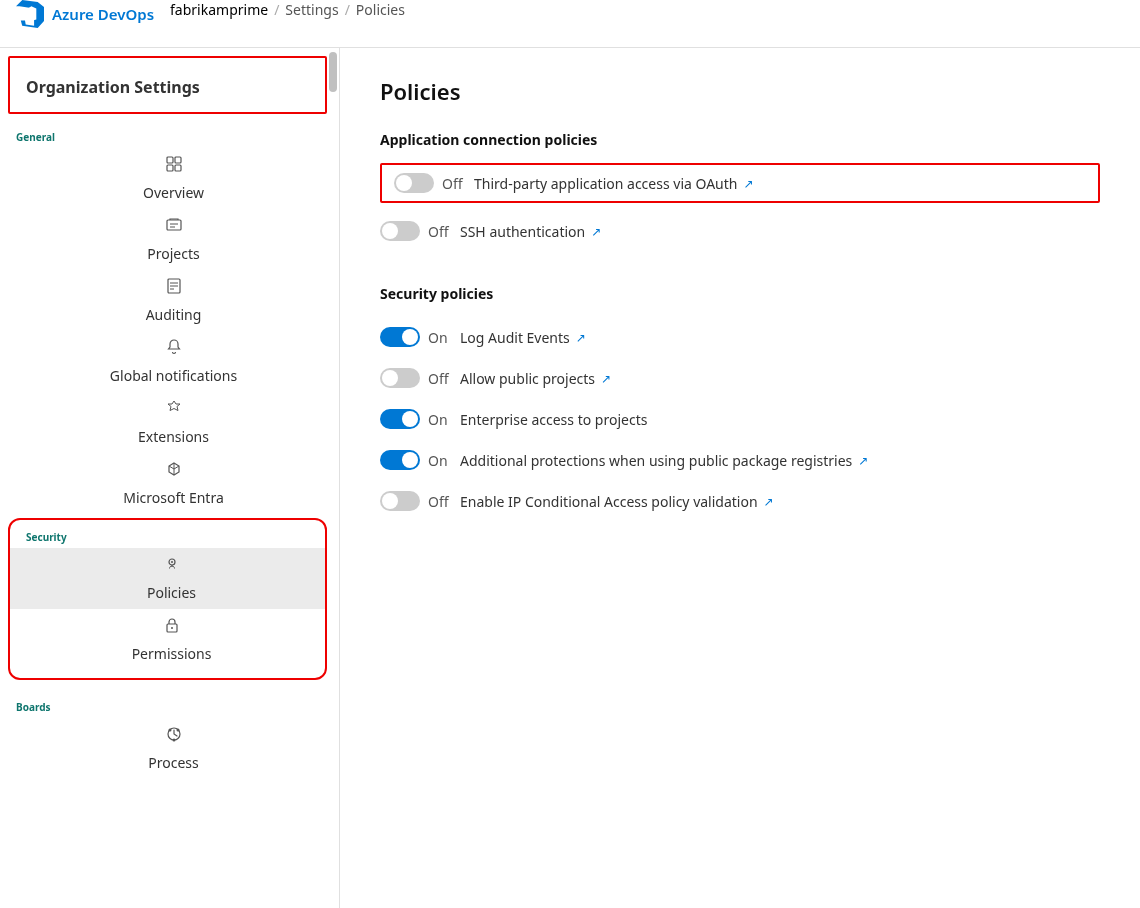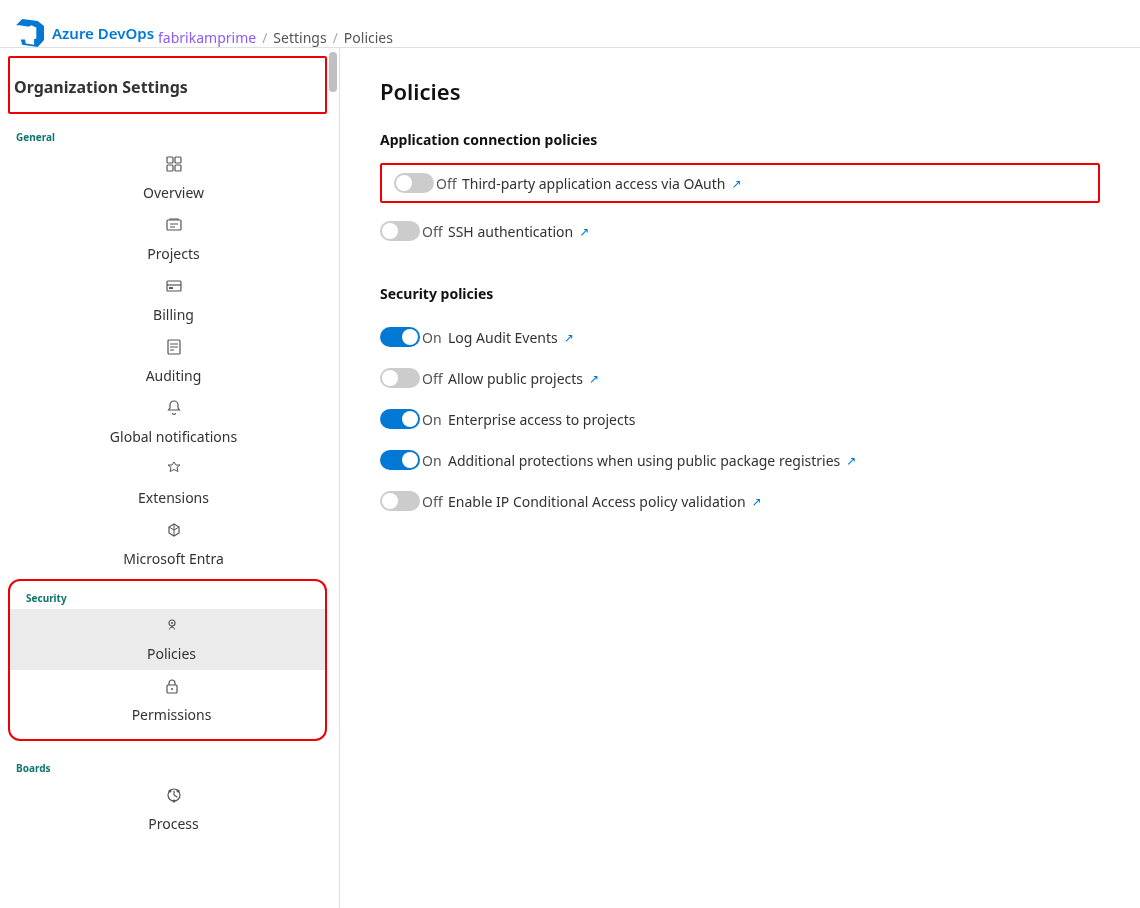--- a/index.html
+++ b/index.html
@@ -1,21 +1,21 @@
 <!DOCTYPE html>
 <html><head>
   <meta charset="utf-8">
   <style>
     * { box-sizing: border-box; margin: 0; padding: 0; }
     body { font-family: 'Segoe UI', system-ui, sans-serif; font-size: 14px; color: #333; background: #fff; display: flex; flex-direction: column; height: 908px; overflow: hidden; }
 
     
     .topbar {
-      display: flex; align-items: flex-end; height: 48px; background: #fff;
-      border-bottom: 1px solid #e0e0e0; padding: 0 16px; gap: 4px; flex-shrink: 0;
+      display: flex; align-items: flex-start; height: 48px; background: #fff;
+      border-bottom: 1px solid #e0e0e0; padding: 0 16px; gap: 16px; flex-shrink: 0;
     }
     .topbar-logo { display: flex; align-items: center; gap: 8px; }
     .topbar-logo svg { width: 28px; height: 28px; }
     .topbar-appname { color: #0078d4; font-weight: 600; font-size: 15px; }
     .topbar-breadcrumb { display: flex; align-items: center; gap: 6px; color: #555; font-size: 14px; }
     .topbar-breadcrumb .sep { color: #aaa; }
     .topbar-breadcrumb .current { color: #555; }
 
     
     .layout { display: flex; flex: 1; overflow: hidden; }
@@ -23,21 +23,21 @@
     
     .sidebar {
       width: 340px; min-width: 340px; border-right: 1px solid #e0e0e0;
       overflow-y: auto; background: #fff; position: relative;
     }
     .sidebar-scroll-indicator {
       position: absolute; top: 0; right: 0; width: 8px; background: #c0c0c0;
       height: 40px; border-radius: 4px; margin: 4px 2px;
     }
     .org-settings-header {
-      font-weight: 700; font-size: 16px; padding: 18px 16px 14px 4px;
+      font-weight: 700; font-size: 16px; padding: 18px 16px 14px 16px;
       border: 2px solid #e00; margin: 8px 12px 4px 8px; border-radius: 2px;
     }
     .sidebar-section-label {
       font-weight: 700; font-size: 10px; color: #0f766e;
       padding: 12px 16px 4px 16px; letter-spacing: 0;
     }
     .sidebar-item {
       display: flex; align-items: center; gap: 10px;
       padding: 7px 16px 7px 24px; cursor: pointer; color: #333; font-size: 14px;
       border-radius: 0;
@@ -52,21 +52,21 @@
     .sidebar-icon svg { width: 16px; height: 16px; }
 
     
     .main-content { flex: 1; overflow-y: auto; padding: 28px 40px; }
 
     .page-title { font-size: 22px; font-weight: 600; margin-bottom: 24px; color: #111; }
 
     .section-label { font-weight: 700; font-size: 14px; margin-bottom: 14px; color: #111; }
 
     .policy-row {
-      display: flex; align-items: center; gap: 2px;
+      display: flex; align-items: center; gap: 8px;
       padding: 10px 0; border-bottom: 1px solid transparent;
     }
     .policy-row.highlighted {
       border: 2px solid #e00; border-radius: 2px; padding: 8px 12px; margin-bottom: 8px;
     }
     .policy-group { margin-bottom: 20px; }
 
     
     .toggle {
       position: relative; width: 40px; height: 20px; flex-shrink: 0;
@@ -99,21 +99,21 @@
 <div class="topbar">
   <div class="topbar-logo">
 
     <svg viewBox="0 0 28 28" xmlns="http://www.w3.org/2000/svg">
       <path d="M0 6.3L6.3 0l15.4 2.1L28 7v14l-6.3 7-15.5-2.2-1.4-5.2H9l.7 3.8 8.4 1.4V8.4L3.5 6.3z" fill="#0078d4"></path>
       <path d="M6.3 19.6l2.1-9.1L15.4 6.3l4.9 2.1v11.2l-5.6 1.4z" fill="#fff"></path>
     </svg>
     <span class="topbar-appname">Azure DevOps</span>
   </div>
   <div class="topbar-breadcrumb">
-    <span style="color:#8b5cf6;cursor:pointer;">fabrikamprime</span>
+    <span style="color:#000000;cursor:pointer;">fabrikamprime</span>
     <span class="sep">/</span>
     <span style="cursor:pointer;">Settings</span>
     <span class="sep">/</span>
     <span class="current">Policies</span>
   </div>
 </div>
 
 <div class="layout">
 
   <div class="sidebar">
@@ -141,30 +141,20 @@
           <rect x="1" y="3" width="14" height="10" rx="1" stroke="#555" stroke-width="1.2" fill="none"></rect>
           <path d="M4 3V2h8v1" stroke="#555" stroke-width="1.2"></path>
           <line x1="4" y1="7" x2="12" y2="7" stroke="#555" stroke-width="1"></line>
           <line x1="4" y1="10" x2="9" y2="10" stroke="#555" stroke-width="1"></line>
         </svg>
       </span>
       <span>Projects</span>
     </div>
 
 
-    <div class="sidebar-item">
-      <span class="sidebar-icon">
-        <svg viewBox="0 0 16 16" fill="none" xmlns="http://www.w3.org/2000/svg">
-          <rect x="1" y="3" width="14" height="10" rx="1" stroke="#555" stroke-width="1.2" fill="none"></rect>
-          <line x1="1" y1="7" x2="15" y2="7" stroke="#555" stroke-width="1.2"></line>
-          <rect x="3" y="9" width="4" height="2" rx="0.5" fill="#555"></rect>
-        </svg>
-      </span>
-      <span>Billing</span>
-    </div>
 
     <div class="sidebar-item">
       <span class="sidebar-icon">
         <svg viewBox="0 0 16 16" fill="none" xmlns="http://www.w3.org/2000/svg">
           <rect x="2" y="1" width="12" height="14" rx="1" stroke="#555" stroke-width="1.2" fill="none"></rect>
           <line x1="4" y1="5" x2="12" y2="5" stroke="#555" stroke-width="1"></line>
           <line x1="4" y1="8" x2="12" y2="8" stroke="#555" stroke-width="1"></line>
           <line x1="4" y1="11" x2="8" y2="11" stroke="#555" stroke-width="1"></line>
         </svg>
       </span>

